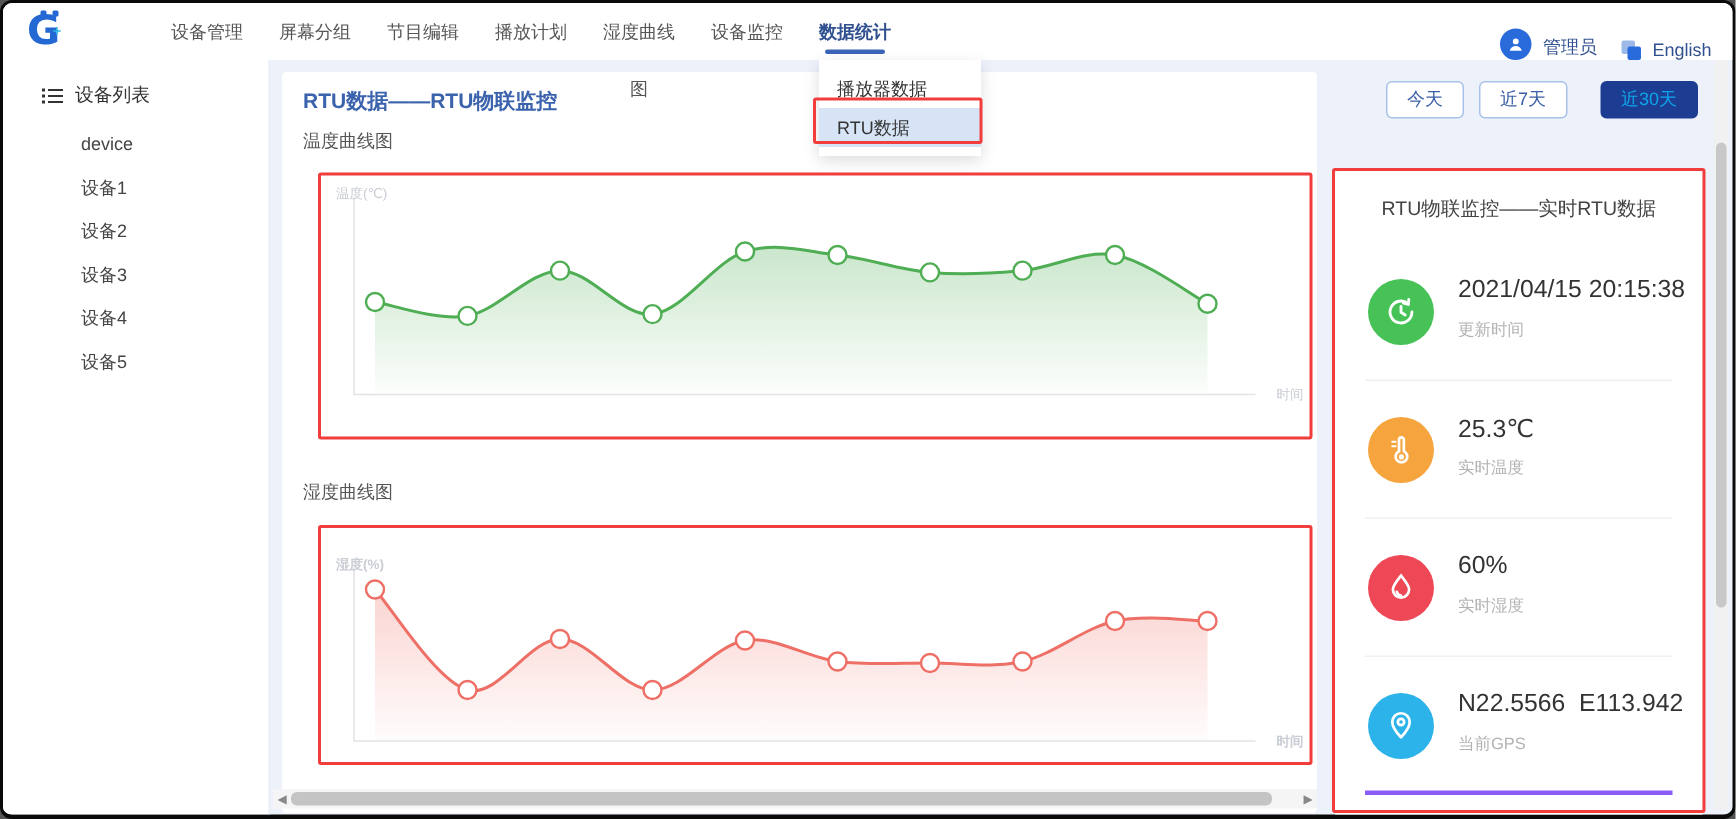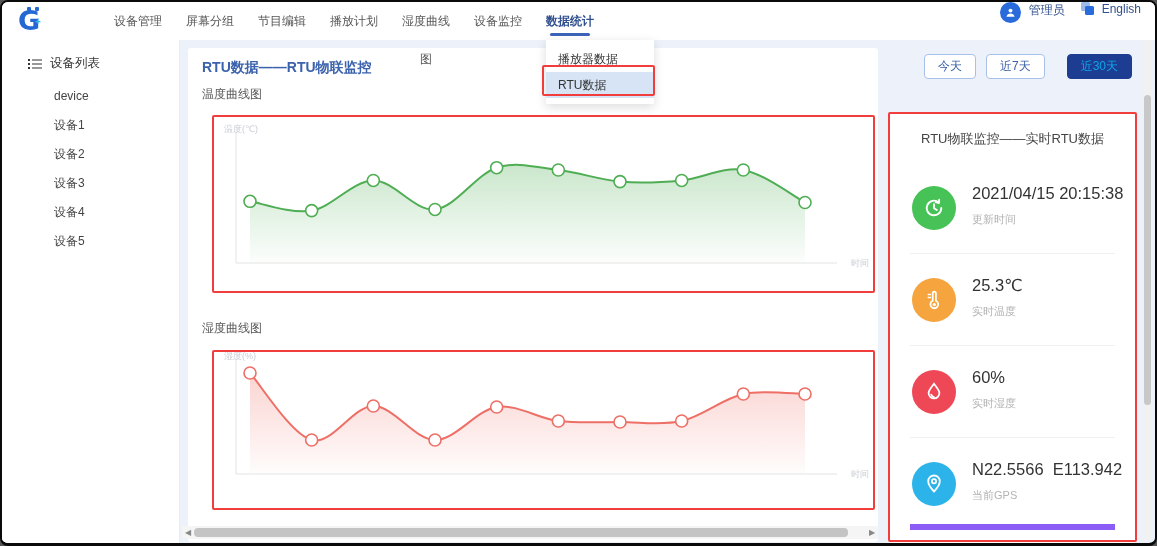--- a/index.html
+++ b/index.html
@@ -10,21 +10,21 @@
   
   .navbar{ position:absolute; left:0; top:0; right:0; height:38px; background:#fff; z-index:30; }
   .logo{ position:absolute; left:16px; top:3px; width:34px; height:32px; cursor:pointer;}
   .logo-g{ font-size:27px; font-weight:800; color:#2468d4; line-height:32px; font-family:"DejaVu Sans",sans-serif;}
   .logo-dots{ position:absolute; left:9px; top:2px; width:4px; height:4px; background:#2468d4; border-radius:1px; box-shadow:8px 0 0 #2468d4; }
   .logo-plus{ position:absolute; left:17px; top:11px; color:#35b7e4; font-size:10px; font-weight:bold; }
   .nav{ position:absolute; left:112px; top:0; height:38px; display:flex; align-items:center; gap:24px; }
   .nav-item{ position:relative; width:48px; text-align:center; font-size:12px; color:#555; cursor:pointer; line-height:38px; height:38px; }
   .nav-item.active{ color:#31508f; font-weight:bold; }
   .nav-item.active::after{ content:""; position:absolute; left:4px; right:4px; bottom:4px; height:3px; background:#3b63b8; border-radius:2px; }
-  .nav-right{ position:absolute; right:14px; top:0; height:38px; display:flex; align-items:flex-start; gap:8px; }
+  .nav-right{ position:absolute; right:14px; top:0; height:38px; display:flex; align-items:flex-end; gap:8px; }
   .avatar{ width:21px; height:21px; border-radius:50%; background:#2a6bdb; display:flex; align-items:center; justify-content:center; cursor:pointer; }
   .user-name{ font-size:12px; color:#31508f; cursor:pointer; }
   .trans-icon{ position:relative; width:13px; height:13px; margin-left:8px; cursor:pointer; }
   .trans-icon::before{ content:""; position:absolute; left:0; top:0; width:9px; height:9px; background:#9db9e8; border-radius:1.5px; }
   .trans-icon::after{ content:""; position:absolute; right:0; bottom:0; width:9px; height:9px; background:#2a6bdb; border-radius:1.5px; }
   .lang-label{ font-size:12px; color:#31508f; cursor:pointer; }
 
   
   .dropdown{ position:absolute; left:544px; top:38px; width:108px; background:#fff; z-index:40;
              box-shadow:0 3px 10px rgba(0,0,0,0.14); padding:6px 0; }
@@ -39,21 +39,21 @@
 
   
   .main-card{ position:absolute; left:186px; top:46px; width:690px; height:494px; background:#fff; border-radius:3px; z-index:5;}
   .page-title{ position:absolute; left:14px; top:11px; font-size:14px; font-weight:bold; color:#3b62ac; }
   .section-label{ position:absolute; left:14px; font-size:12px; color:#555; }
   .label-temp{ top:38px; }
   .label-hum{ top:272px; }
 
   .chart-box{ position:absolute; left:26px; width:659px; background:#fff; }
   .chart-temp{ top:69px; height:172px; }
-  .chart-hum{ top:296px; height:156px; }
+  .chart-hum{ top:316px; height:156px;font-weight:bold; }
   .chart-box svg{ position:absolute; left:0; top:0; width:100%; height:100%; }
   .y-label{ position:absolute; left:10px; top:6px; font-size:9px; color:#c9cdd4; z-index:2;}
   .x-label{ position:absolute; right:4px; font-size:9px; color:#c9cdd4; z-index:2;}
   .chart-temp .x-label{ top:140px; }
   .chart-hum .x-label{ top:124px; }
 
   
   .anno{ position:absolute; border:2px solid #f23d3d; border-radius:2px; pointer-events:none; z-index:50; }
   .anno-dropdown{ left:540px; top:63px; width:113px; height:31px; }
   .anno-temp{ left:210px; top:113px; width:663px; height:178px; }
@@ -63,21 +63,21 @@
   
   .range-btns{ position:absolute; top:52px; right:23px; display:flex; gap:10px; z-index:6;}
   .rbtn{ height:25px; padding:0 13px; line-height:23px; font-size:12px; border-radius:4px;
          border:1px solid #a9c0e8; color:#3a5fa8; background:#fff; cursor:pointer; }
   .rbtn.active{ background:#1c3d91; border-color:#1c3d91; color:#0ea5e9;margin-left:12px; }
 
   
   .right-card{ position:absolute; left:888px; top:112px; width:245px; height:500px; background:#fff; border-radius:3px; z-index:5;}
   .panel-title{ text-align:center; font-size:13px; color:#444; padding-top:16px; }
   .stat-row{ position:relative; height:92px; margin:0 20px; border-bottom:1px solid #f0f0f0; }
-  .stat-row.last{ border-bottom:6px solid #8b5cf6; }
+  .stat-row.last{ border-bottom:3px solid #8b5cf6; }
   .stat-icon{ position:absolute; left:2px; top:24px; width:44px; height:44px; border-radius:50%;
               display:flex; align-items:center; justify-content:center; }
   .stat-value{ position:absolute; left:62px; top:22px; font-size:16.5px; color:#333; white-space:pre; }
   .stat-label{ position:absolute; left:62px; top:50px; font-size:11px; color:#b3b3b3; }
 
   
   .hscroll{ position:absolute; left:180px; top:524px; width:696px; height:13px; background:#f5f5f5; z-index:20; display:flex; align-items:center;}
   .hs-arrow{ width:12px; text-align:center; font-size:8px; color:#888; cursor:pointer; line-height:13px;}
   .hs-thumb{ height:9px; background:#c4c4c4; border-radius:4px; flex:1; margin-right:18px; cursor:grab;}
   .vscroll{ position:absolute; right:3px; top:38px; bottom:3px; width:9px; background:#f1f1f1; z-index:20;}

